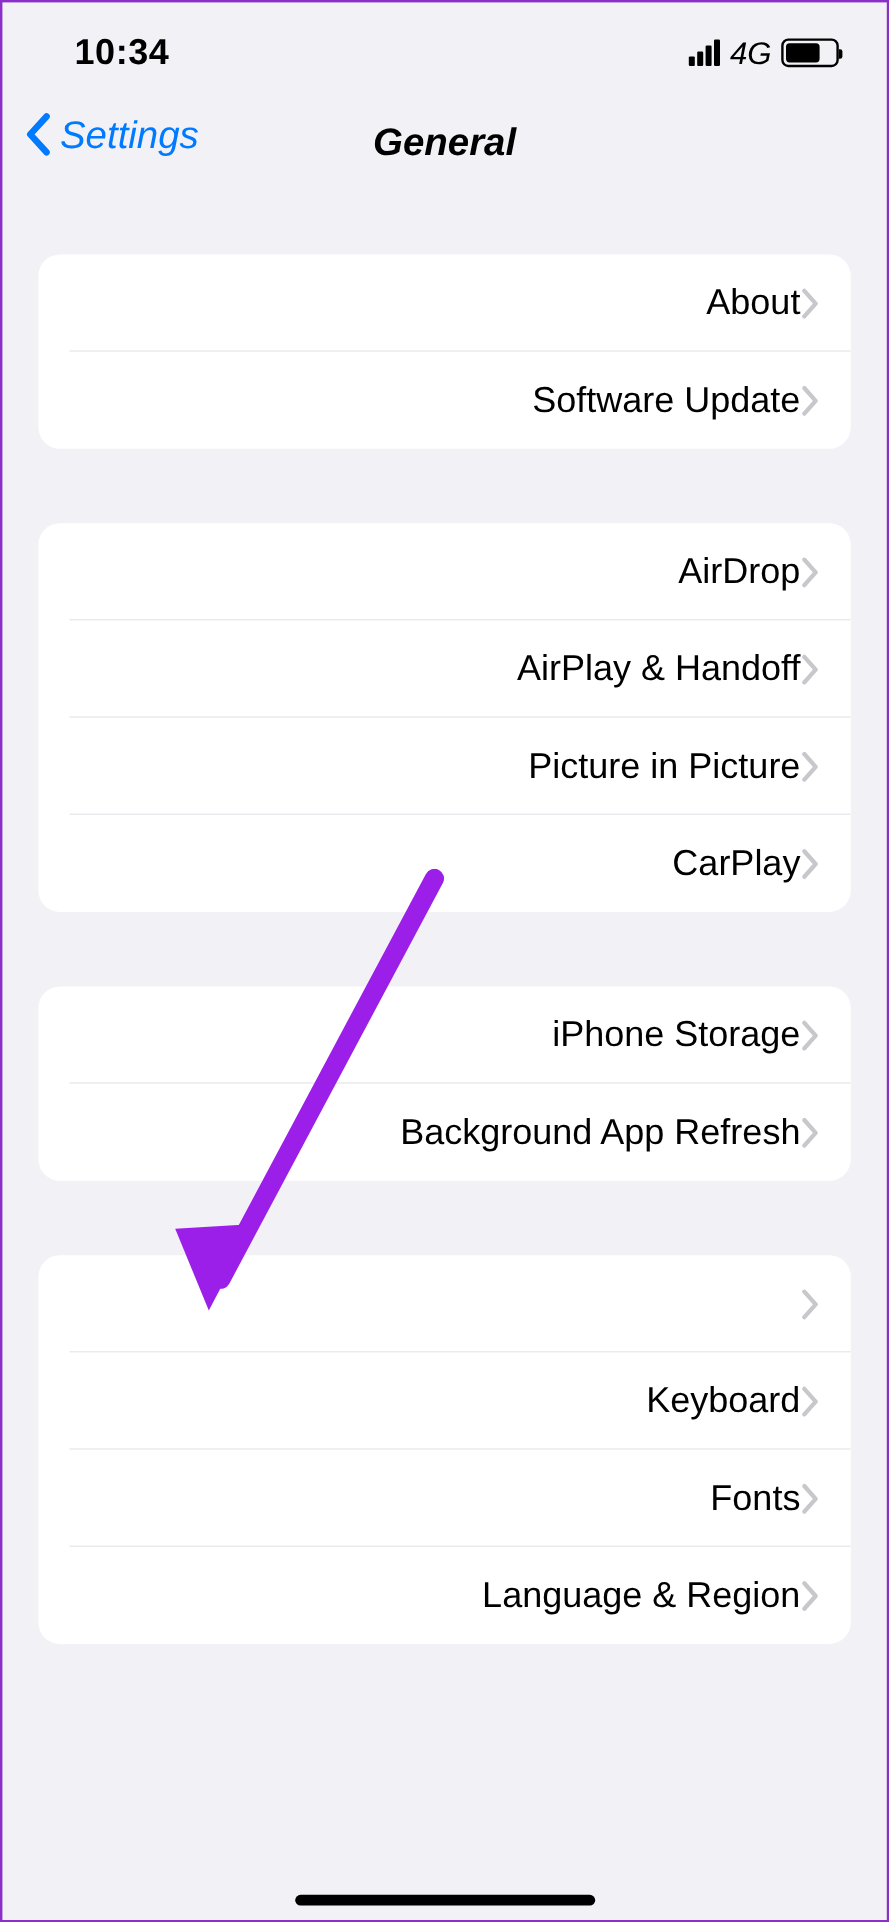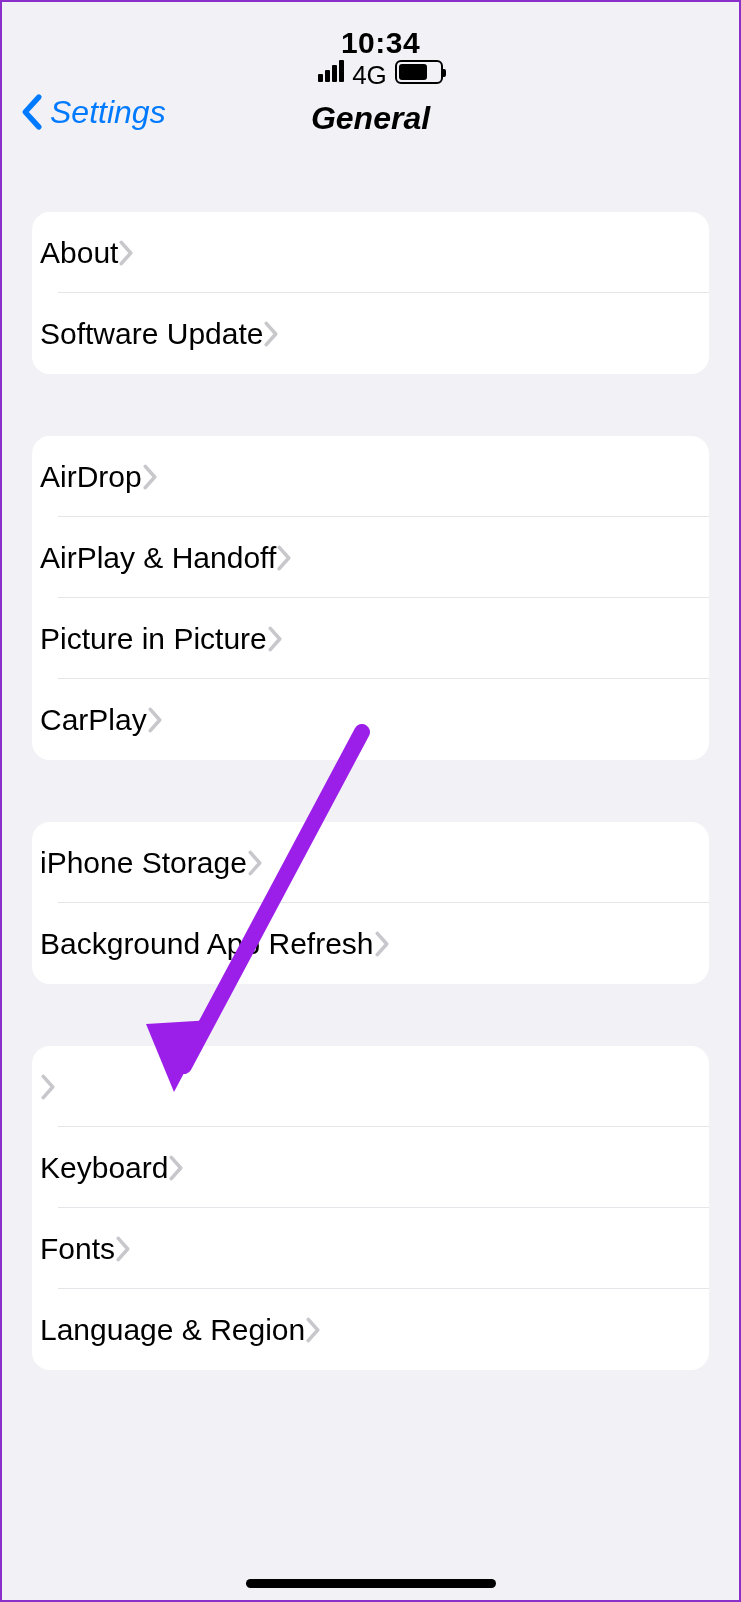--- a/index.html
+++ b/index.html
@@ -16,32 +16,32 @@
       position: relative;
       overflow: hidden;
       border: 2px solid #8a2fc9;
     }
     .status-bar {
       display: flex;
       justify-content: space-between;
       align-items: center;
       padding: 24px 40px 10px 60px;
       height: 70px;
-      flex-direction: column;
     }
     .status-time {
       font-size: 30px;
       font-weight: 600;
       color: #000;
       letter-spacing: 0.5px;
     }
     .status-right {
       display: flex;
-      align-items: flex-start;
+      align-items: center;
       gap: 6px;
+      font-style: italic;
     }
     .signal-bars {
       display: flex;
       align-items: flex-end;
       gap: 2px;
       height: 22px;
     }
     .signal-bars span {
       width: 5px;
       background: #000;
@@ -122,22 +122,22 @@
     }
     .group {
       background: #ffffff;
       border-radius: 18px;
       overflow: hidden;
       margin-bottom: 62px;
     }
     .row {
       display: flex;
       align-items: center;
-      justify-content: flex-start;
-      padding: 0 8px;
+      justify-content: flex-end;
+      padding: 0 26px;
       height: 81px;
       cursor: pointer;
       position: relative;
     }
     .row:not(:last-child)::after {
       content: '';
       position: absolute;
       left: 26px;
       right: 0;
       bottom: 0;

